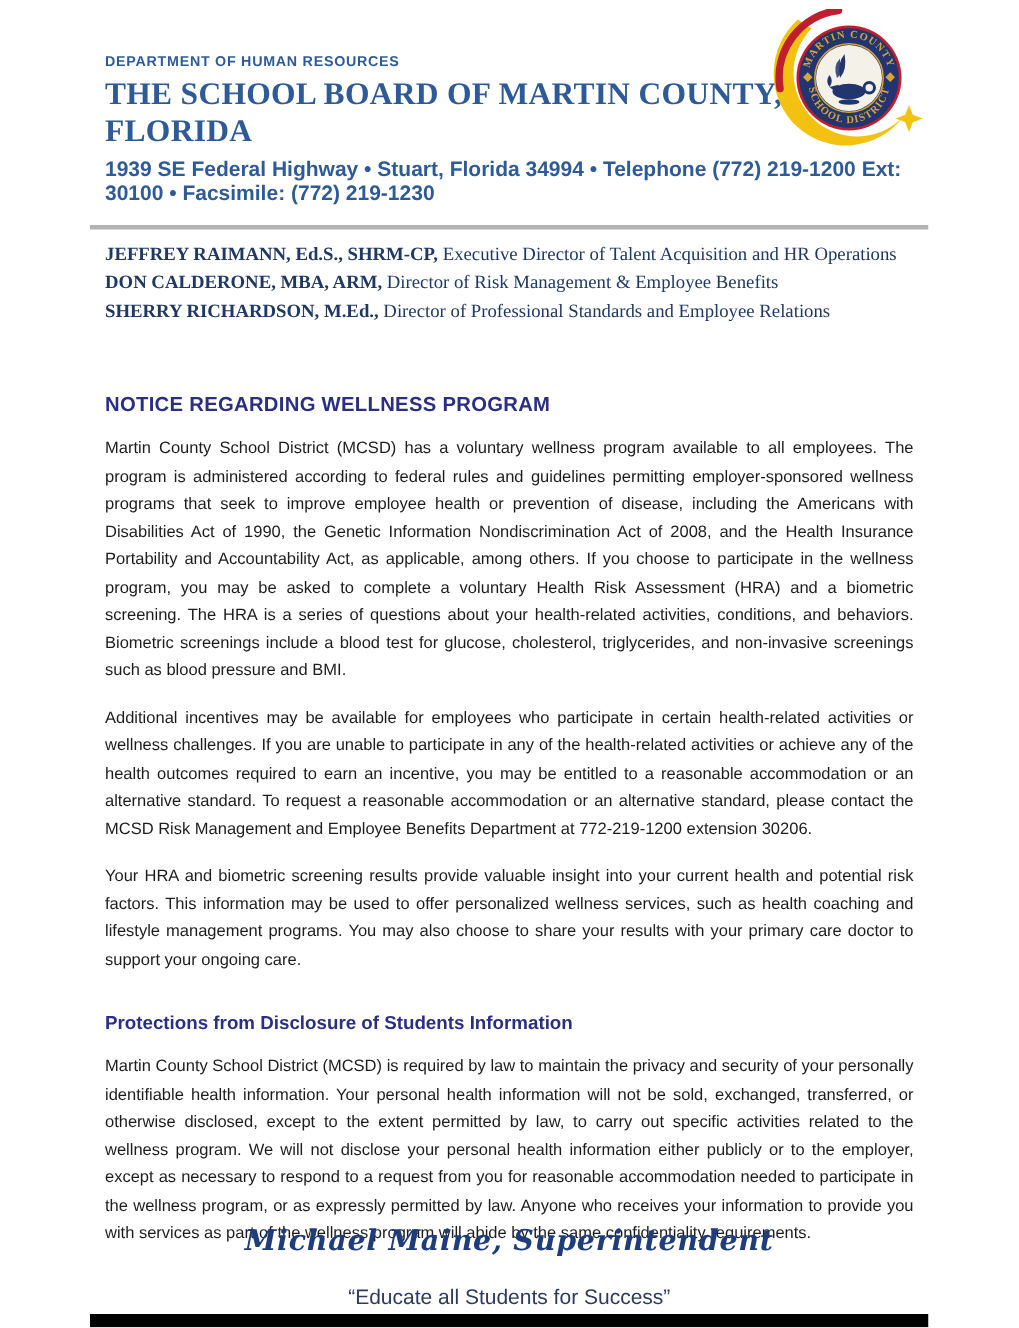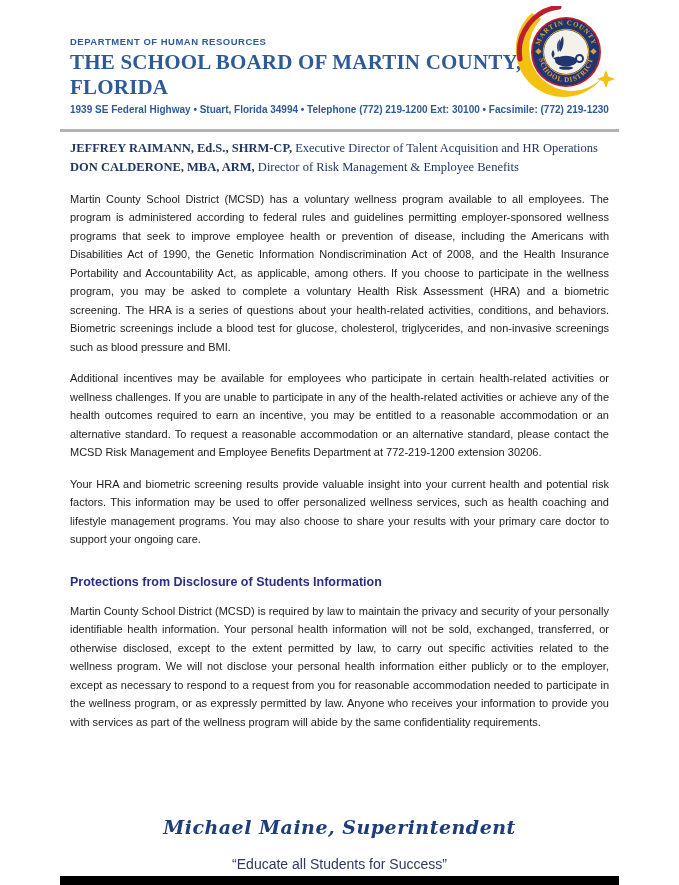--- a/index.html
+++ b/index.html
@@ -23,21 +23,21 @@
   }
   .org-name {
     font-family: "Liberation Serif", serif;
     font-size: 21px;
     font-weight: bold;
     color: #2e5b97;
     margin-top: 3px;
     letter-spacing: 0.2px;
   }
   .address-line {
-    font-size: 10px;
+    font-size: 14px;
     color: #2e5b97;
     margin-top: 4px;
     font-weight: 600;
   }
   .logo-wrap {
     position: absolute;
     top: 6px;
     right: 4px;
     width: 112px;
     height: 102px;
@@ -162,22 +162,27 @@
 
   <div class="officials">
     <div class="official-row">
       <span class="official-name">JEFFREY RAIMANN, Ed.S., SHRM-CP,</span>
       <span class="official-title">Executive Director of Talent Acquisition and HR Operations</span>
     </div>
     <div class="official-row">
       <span class="official-name">DON CALDERONE, MBA, ARM,</span>
       <span class="official-title">Director of Risk Management &amp; Employee Benefits</span>
     </div>
+    <div class="official-row">
+      <span class="official-name">SHERRY RICHARDSON, M.Ed.,</span>
+      <span class="official-title">Director of Professional Standards and Employee Relations</span>
+    </div>
   </div>
 
+  <h1 class="notice-title">NOTICE REGARDING WELLNESS PROGRAM</h1>
   <p class="body-paragraph">Martin County School District (MCSD) has a voluntary wellness program available to all employees. The program is administered according to federal rules and guidelines permitting employer-sponsored wellness programs that seek to improve employee health or prevention of disease, including the Americans with Disabilities Act of 1990, the Genetic Information Nondiscrimination Act of 2008, and the Health Insurance Portability and Accountability Act, as applicable, among others. If you choose to participate in the wellness program, you may be asked to complete a voluntary Health Risk Assessment (HRA) and a biometric screening. The HRA is a series of questions about your health-related activities, conditions, and behaviors.  Biometric screenings include a blood test for glucose, cholesterol, triglycerides, and non-invasive screenings such as blood pressure and BMI.</p>
   <p class="body-paragraph">Additional incentives may be available for employees who participate in certain health-related activities or wellness challenges. If you are unable to participate in any of the health-related activities or achieve any of the health outcomes required to earn an incentive, you may be entitled to a reasonable accommodation or an alternative standard. To request a reasonable accommodation or an alternative standard, please contact the MCSD Risk Management and Employee Benefits Department at 772-219-1200 extension 30206.</p>
   <p class="body-paragraph">Your HRA and biometric screening results provide valuable insight into your current health and potential risk factors. This information may be used to offer personalized wellness services, such as health coaching and lifestyle management programs. You may also choose to share your results with your primary care doctor to support your ongoing care.</p>
 
   <h2 class="section-subtitle">Protections from Disclosure of Students Information</h2>
   <p class="body-paragraph">Martin County School District (MCSD) is required by law to maintain the privacy and security of your personally identifiable health information.  Your personal health information will not be sold, exchanged, transferred, or otherwise disclosed, except to the extent permitted by law, to carry out specific activities related to the wellness program.  We will not disclose your personal health information either publicly or to the employer, except as necessary to respond to a request from you for reasonable accommodation needed to participate in the wellness program, or as expressly permitted by law. Anyone who receives your information to provide you with services as part of the wellness program will abide by the same confidentiality requirements.</p>
 
   <div class="footer">
     <div class="superintendent">Michael Maine, Superintendent</div>
     <div class="tagline">“Educate all Students for Success”</div>

